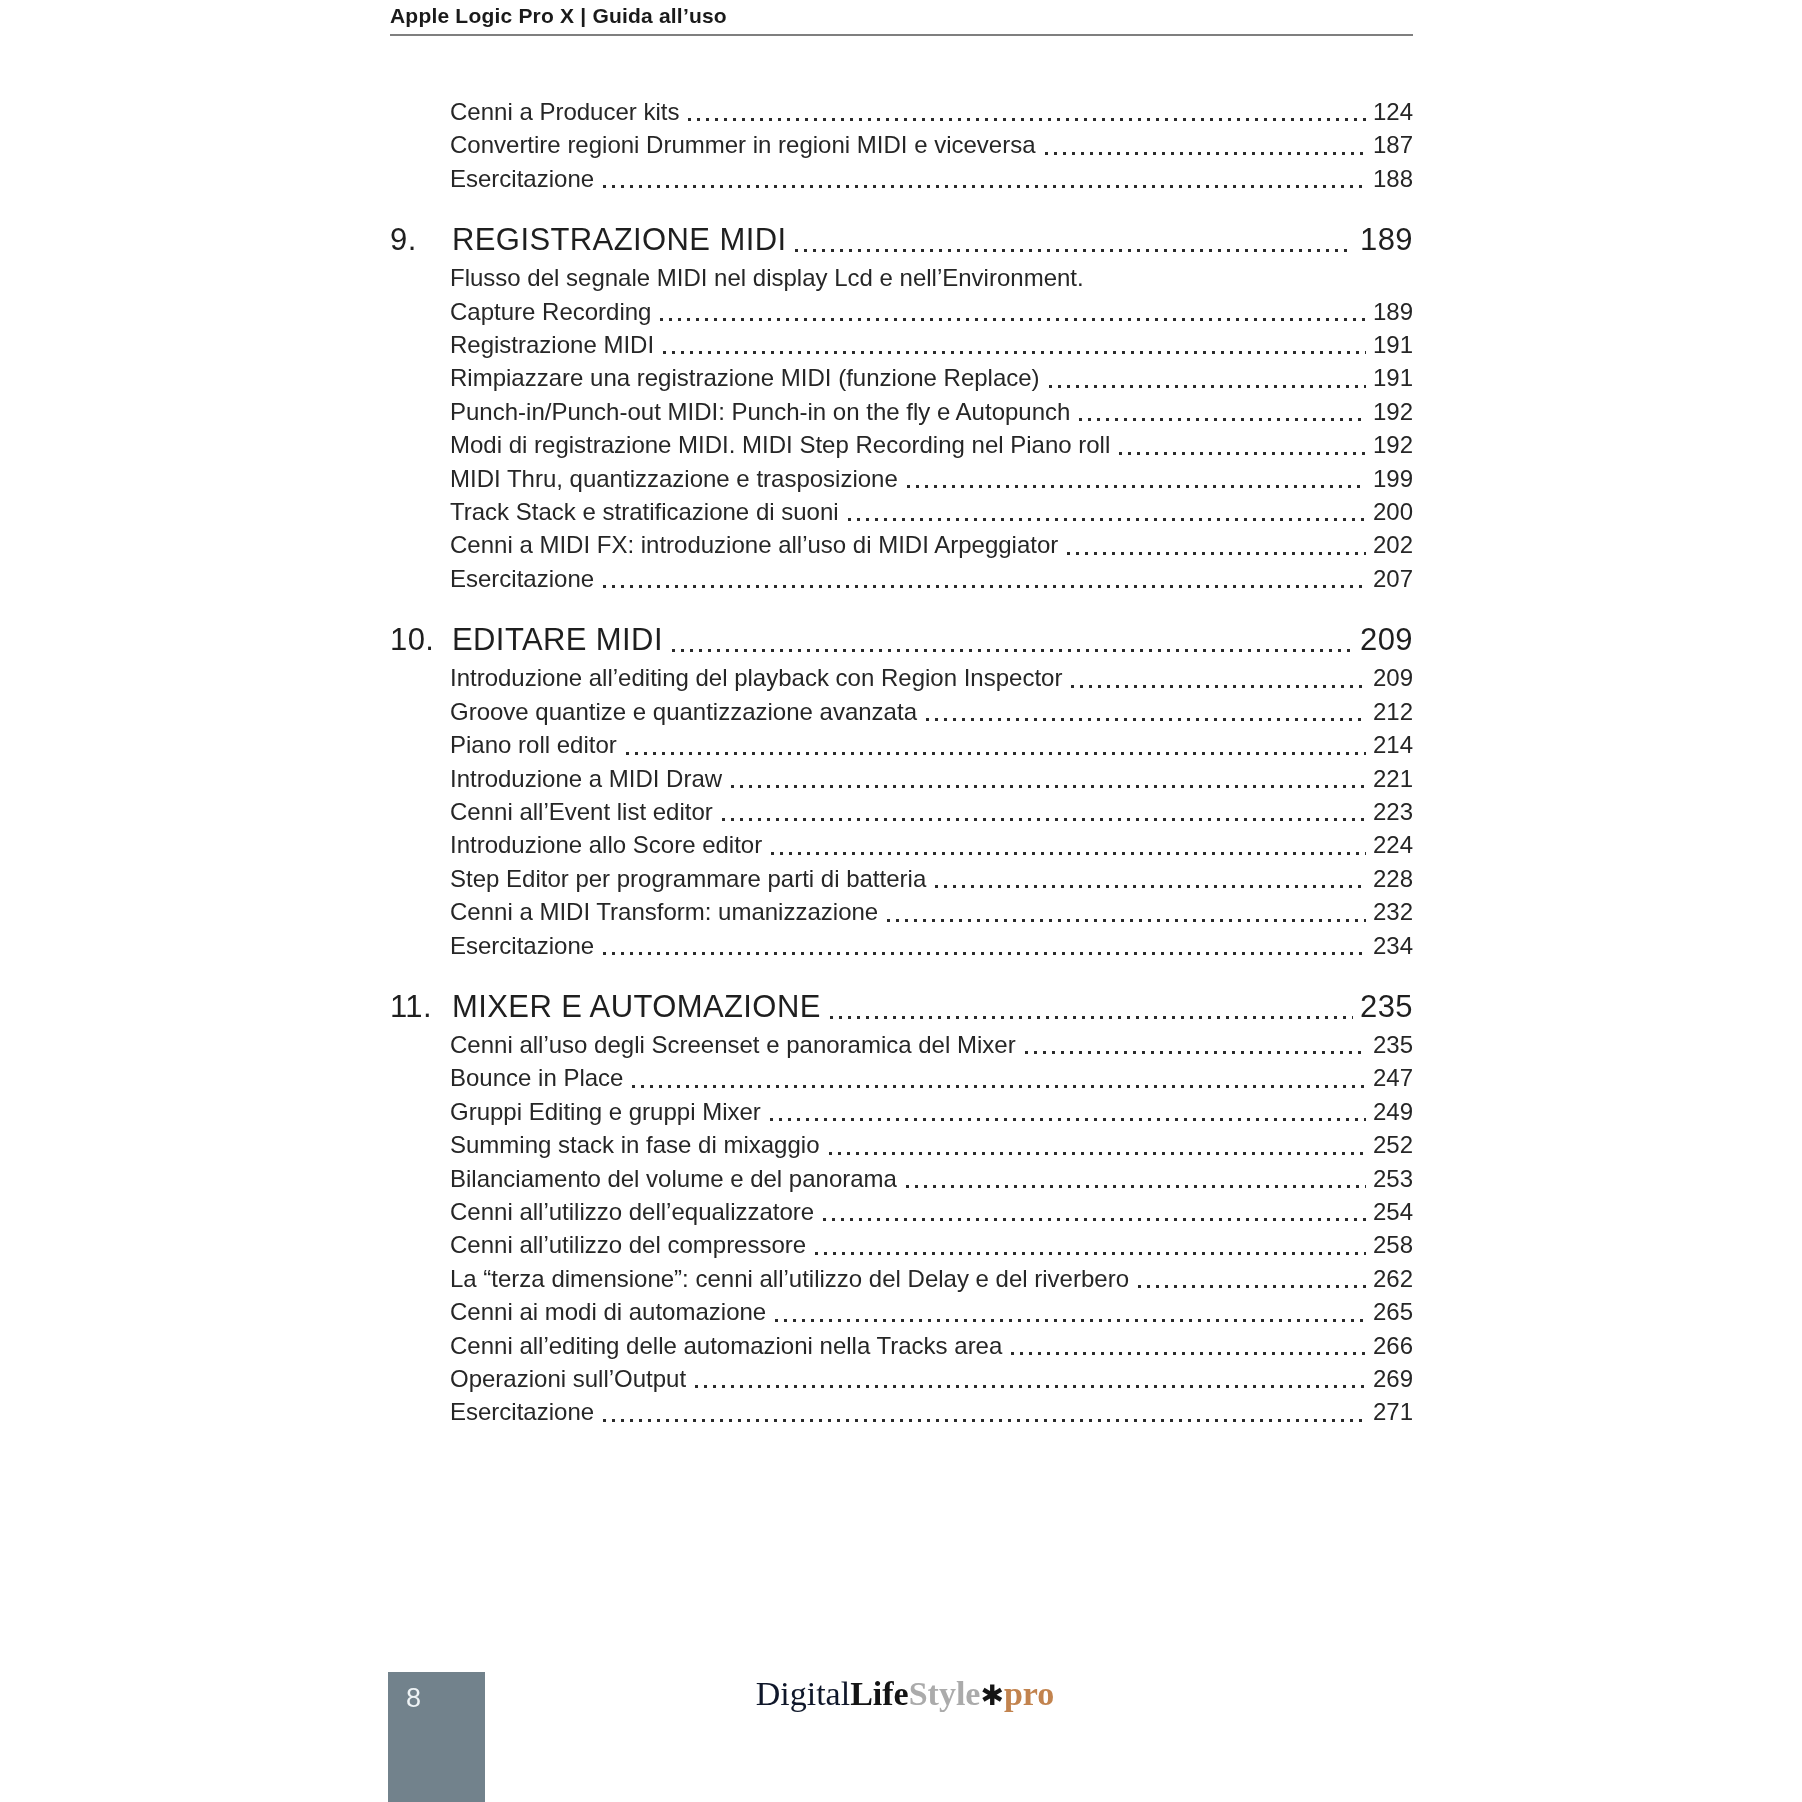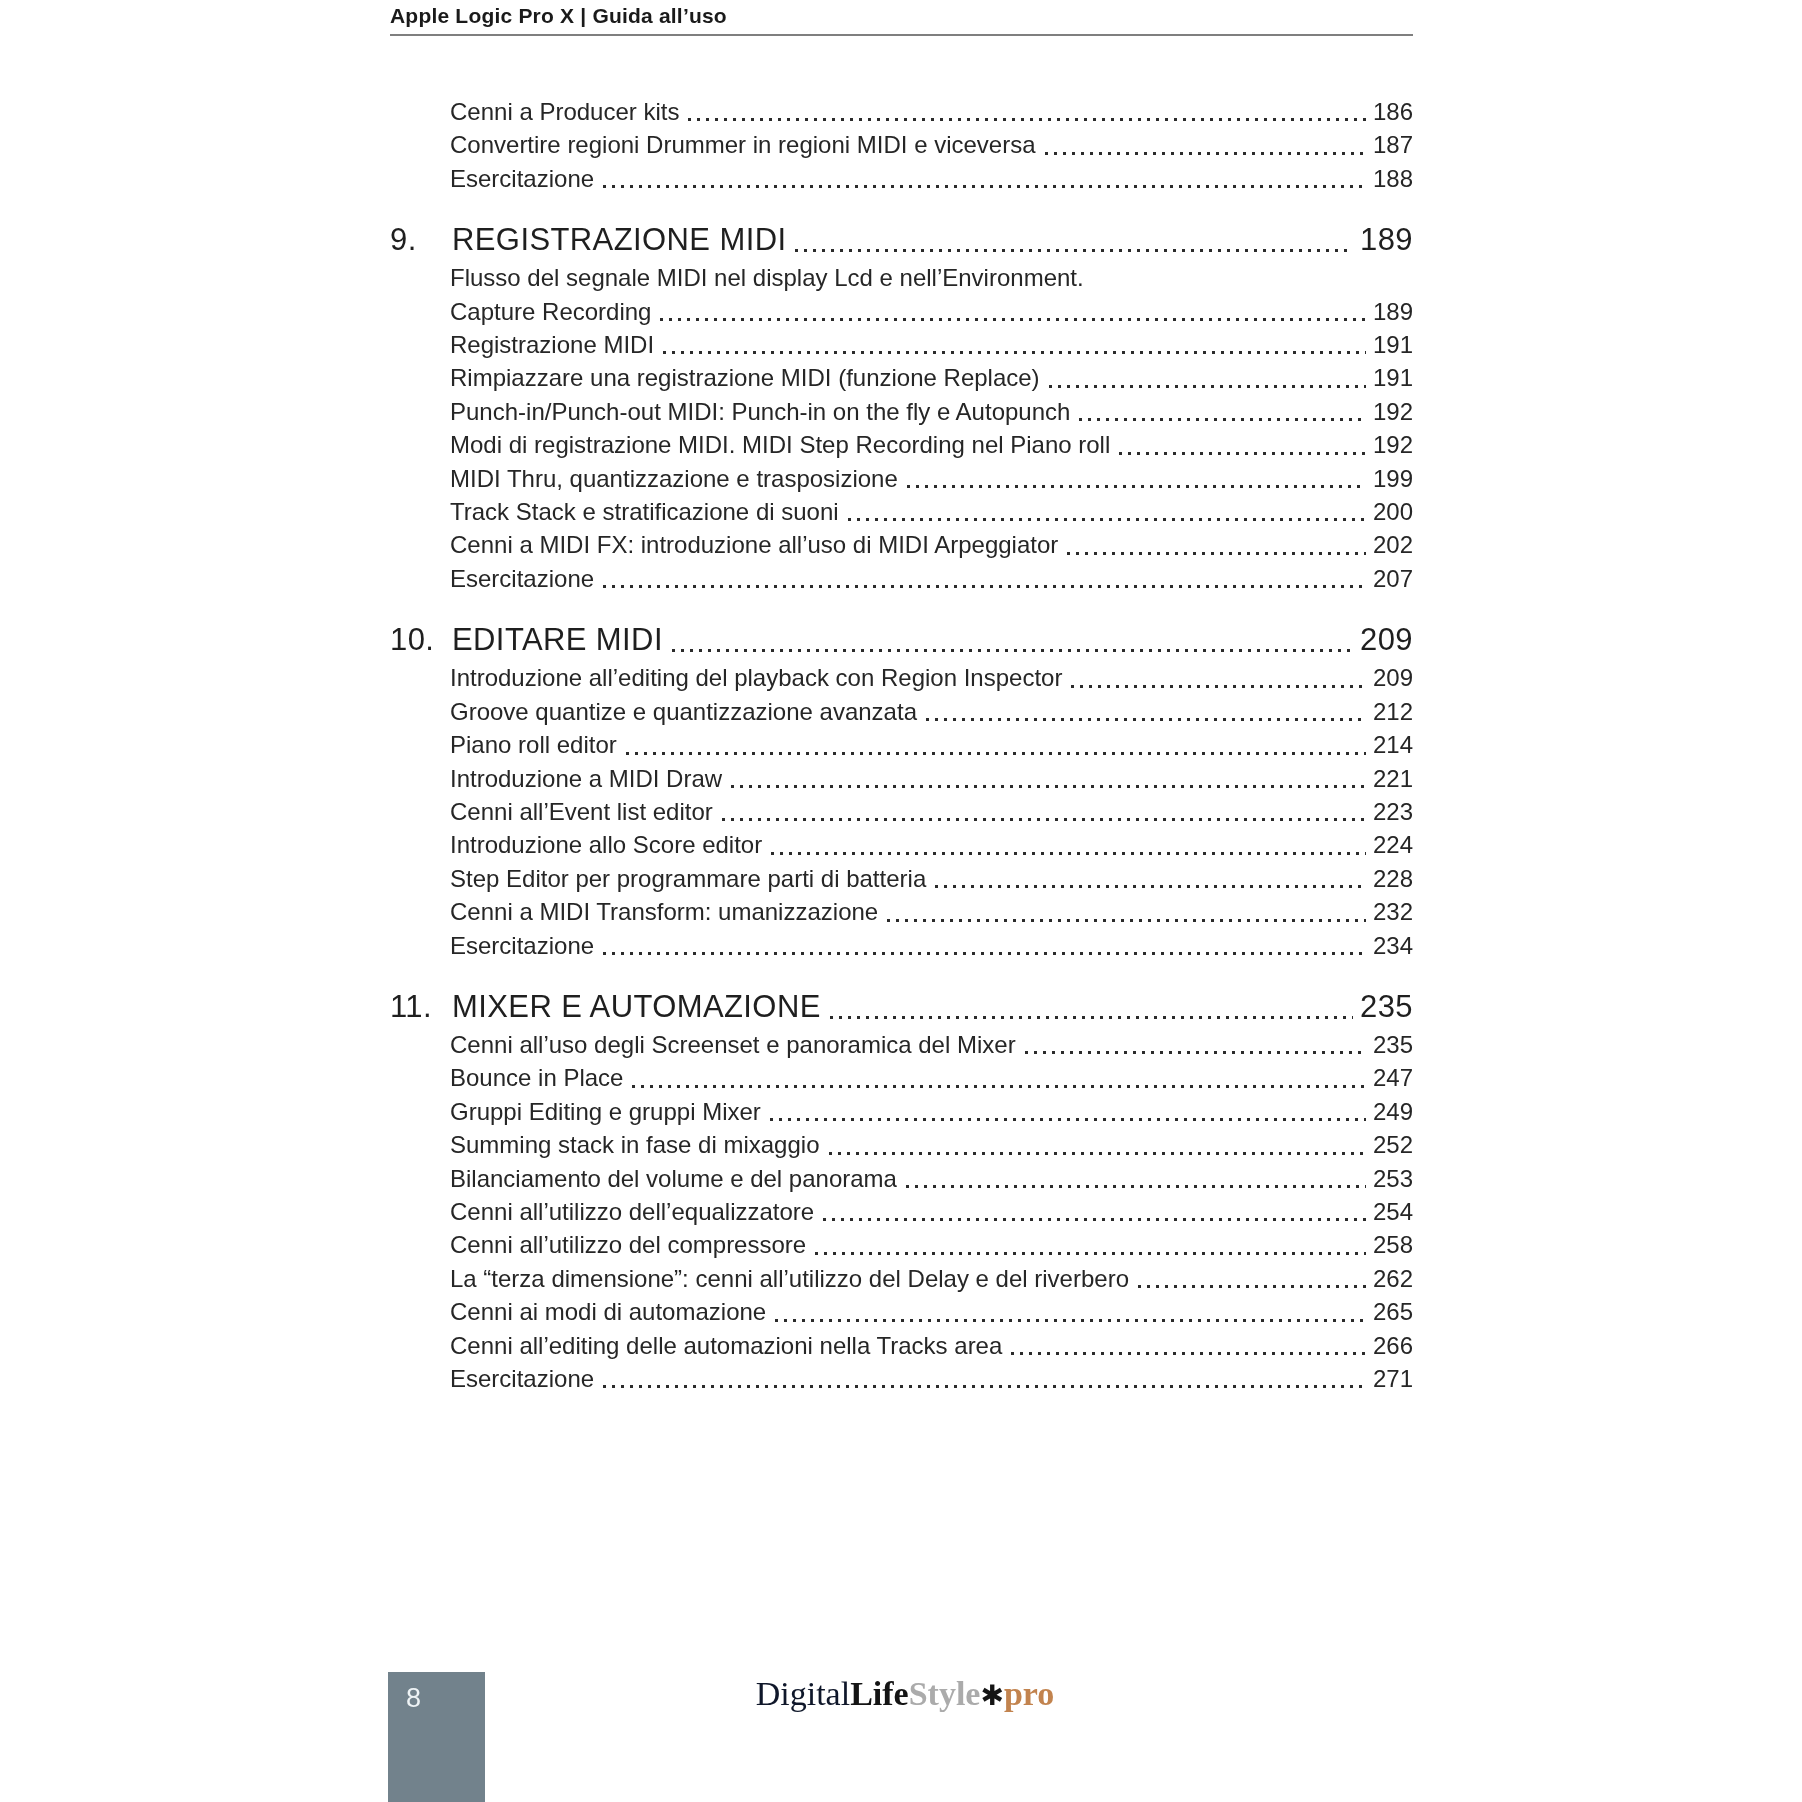--- a/index.html
+++ b/index.html
@@ -75,21 +75,21 @@
 
   <div class="header">
     <div class="header-title">Apple Logic Pro X | Guida all’uso</div>
     <hr class="header-rule">
   </div>
 
   <div class="toc">
       <div class="row indent">
         <span class="label">Cenni a Producer kits</span>
         <div class="leader"></div>
-        <span class="page-num">186</span>
+        <span class="page-num">124</span>
       </div>
       <div class="row indent">
         <span class="label">Convertire regioni Drummer in regioni MIDI e viceversa</span>
         <div class="leader"></div>
         <span class="page-num">187</span>
       </div>
       <div class="row indent">
         <span class="label">Esercitazione</span>
         <div class="leader"></div>
         <span class="page-num">188</span>
@@ -249,20 +249,25 @@
         <span class="label">Cenni ai modi di automazione</span>
         <div class="leader"></div>
         <span class="page-num">265</span>
       </div>
       <div class="row indent">
         <span class="label">Cenni all’editing delle automazioni nella Tracks area</span>
         <div class="leader"></div>
         <span class="page-num">266</span>
       </div>
       <div class="row indent">
+        <span class="label">Operazioni sull’Output</span>
+        <div class="leader"></div>
+        <span class="page-num">269</span>
+      </div>
+      <div class="row indent">
         <span class="label">Esercitazione</span>
         <div class="leader"></div>
         <span class="page-num">271</span>
       </div>
     </div>
 
   <div class="footer-box" style="background: rgb(114, 130, 140);">
     <span class="footer-page-number">8</span>
   </div>
 

